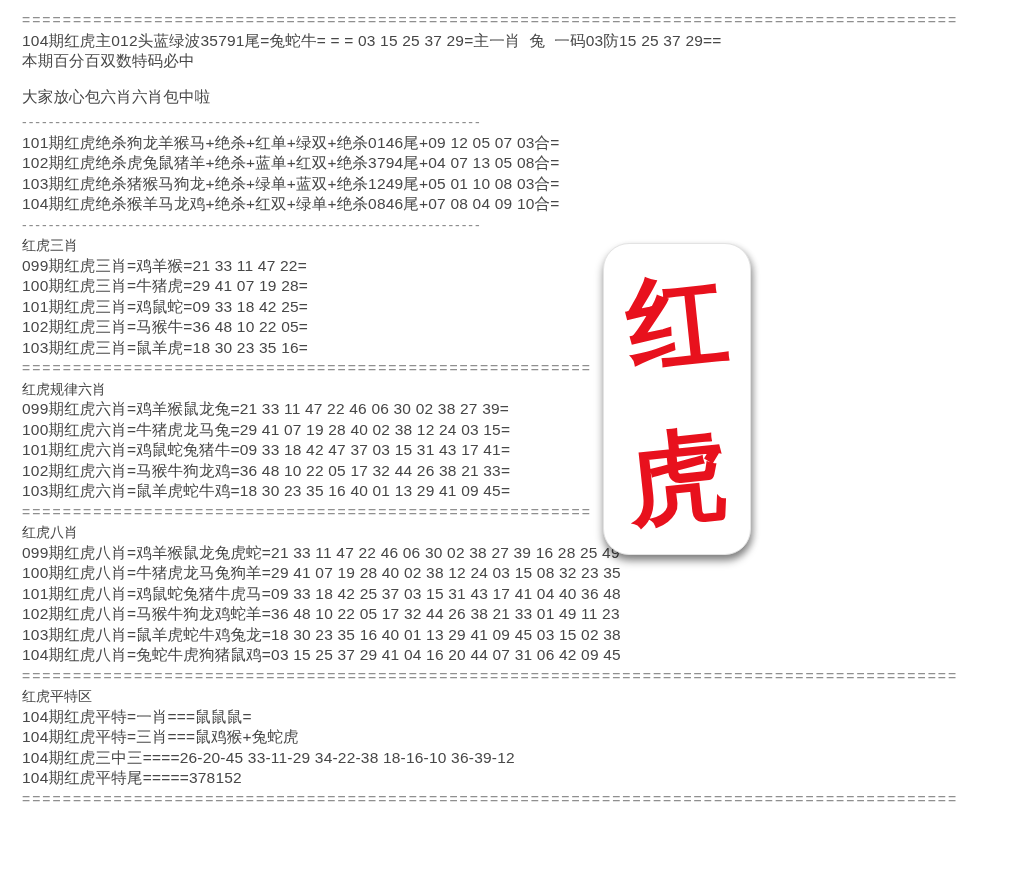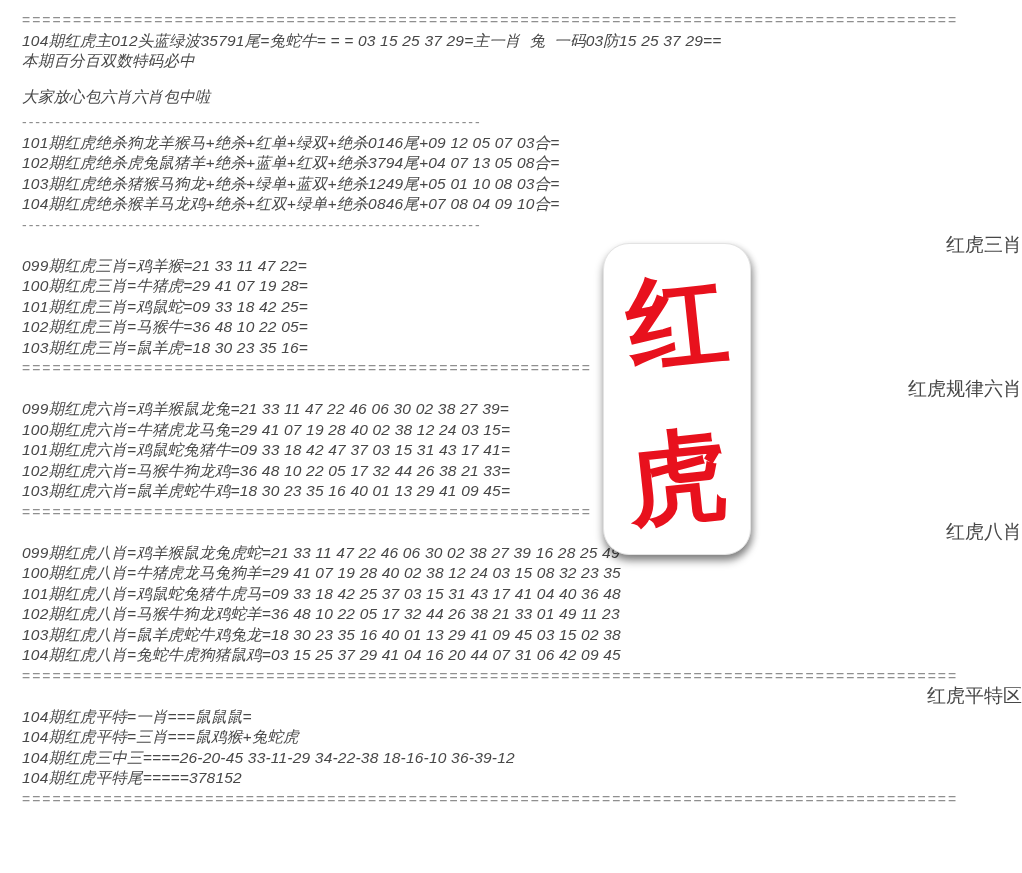--- a/index.html
+++ b/index.html
@@ -9,23 +9,23 @@
   }
   *{box-sizing:border-box;}
   html,body{margin:0;padding:0;}
   body{
     width:1022px;height:873px;overflow:hidden;background:#ffffff;
     font-family:"Liberation Sans","DejaVu Sans",sans-serif;
   }
   .page{position:relative;width:1022px;height:873px;padding:10px 0 0 22px;}
   .ln{
     font-size:15.5px;line-height:20.5px;color:var(--text);
-    white-space:pre;letter-spacing:0.2px;font-style:italic;
+    white-space:pre;letter-spacing:0.2px;
   }
-  .title{font-size:19px;line-height:20.5px;color:var(--text);white-space:pre;text-align:right;}
+  .title{font-size:14px;line-height:20.5px;color:var(--text);white-space:pre;}
   .sep{
     font-size:14px;line-height:20.5px;color:var(--separator);
     letter-spacing:2px;white-space:nowrap;overflow:hidden;height:20.5px;
   }
   .w-full{width:935px;}
   .w-short{width:568px;}
   .w-dash{width:458px;}
   .gap-lg{height:15px;}
   .gap-sm{height:5px;}
   .badge{

